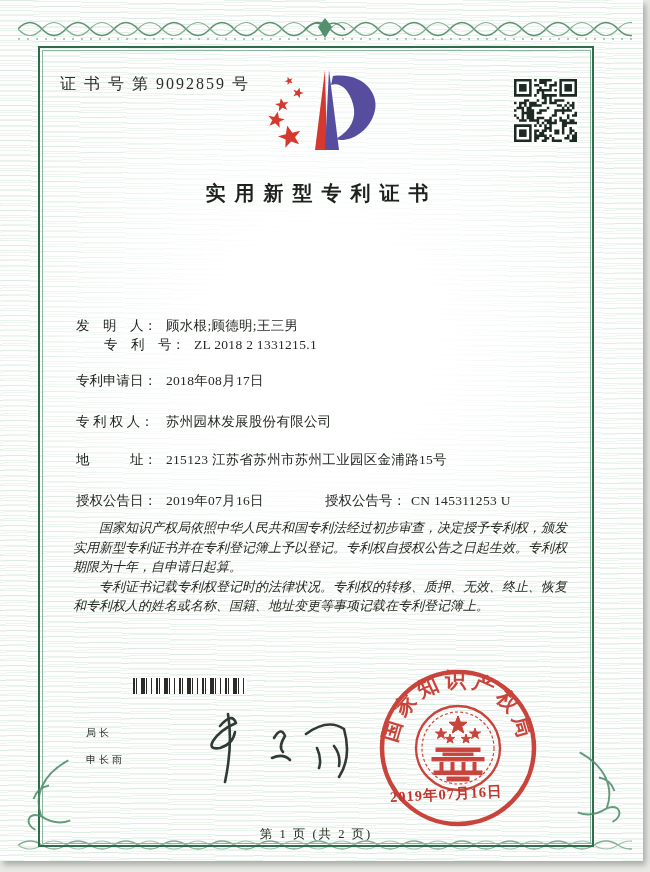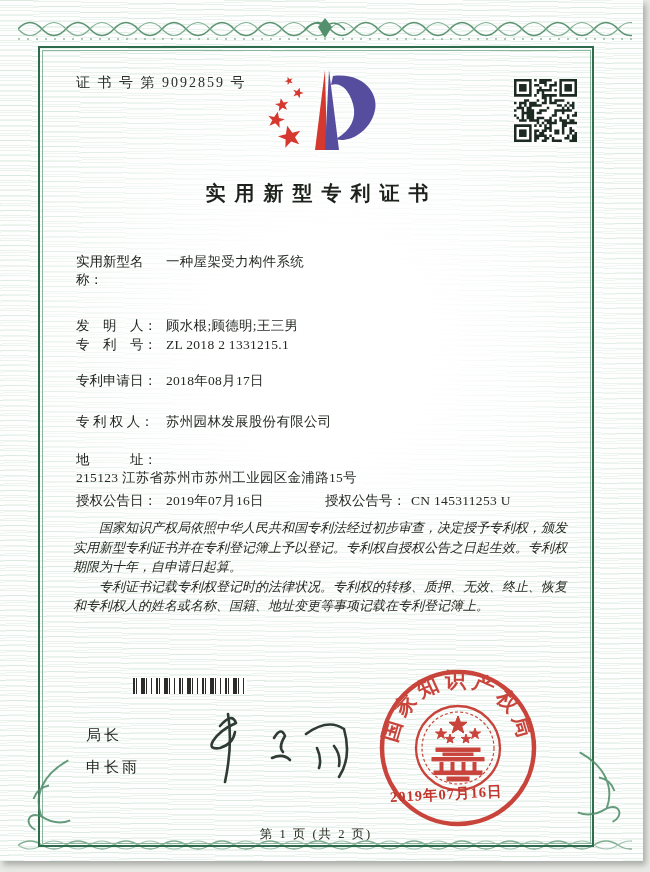--- a/index.html
+++ b/index.html
@@ -26,54 +26,54 @@
     border:2.5px solid #2f6b4d;box-sizing:border-box;
   }
   .frame::after{
     content:"";position:absolute;inset:1.5px;border:1px solid #8bb59c;
   }
   .corner-flourish{position:absolute;width:58px;height:88px;opacity:.85;}
   .cf-left{left:20px;top:756px;}
   .cf-right{left:570px;top:748px;transform:scaleX(-1);}
 
   .cert-number{
-    position:absolute;left:76px;top:74px;
-    font-size:14px;letter-spacing:2px;color:#2a2d28;
+    position:absolute;left:60px;top:74px;
+    font-size:16px;letter-spacing:2px;color:#2a2d28;
   }
   .logo{position:absolute;left:245px;top:56px;width:160px;height:114px;}
   .qr{position:absolute;left:514px;top:79px;width:63px;height:63px;}
   .title{
     position:absolute;left:0;top:180px;width:100%;
     text-align:center;font-size:20px;font-weight:700;
     letter-spacing:9px;color:#1c211c;
   }
   .row{position:absolute;left:76px;display:flex;font-size:13.5px;line-height:18px;}
   .row .lbl{flex:none;width:90px;color:#1d211c;}
   .row .val{color:#262a24;letter-spacing:.3px;}
-  .r0{top:253px;} .r1{top:297px;margin-top:20px;} .r2{top:336px;} .r3{top:372px;justify-content:center;}
-  .r4{top:413px;} .r5{top:451px;flex-direction:column;} .r6{top:492px;}
+  .r0{top:253px;} .r1{top:297px;margin-top:20px;} .r2{top:336px;margin-left:28px;} .r3{top:372px;justify-content:center;}
+  .r4{top:413px;} .r5{top:451px;} .r6{top:492px;}
   .r7{top:492px;left:325px;}
   .r7 .lbl{width:86px;}
 
   .body-text{
     position:absolute;left:73px;top:518px;width:506px;
     font-size:13px;line-height:19.6px;font-style:italic;
     color:#23281f;
   }
   .body-text p{margin:0;text-indent:2em;}
 
   .barcode{
     position:absolute;left:133px;top:678px;width:114px;height:16px;
     background:repeating-linear-gradient(90deg,
       #2b2b28 0 2px,#ffffff 2px 3px,#2b2b28 3px 4px,#ffffff 4px 8px,
       #2b2b28 8px 12px,#ffffff 12px 13px,#2b2b28 13px 14px,#ffffff 14px 18px,
       #2b2b28 18px 19px,#ffffff 19px 23px);
   }
 
-  .signer{position:absolute;left:86px;top:726px;font-size:15px;letter-spacing:3px;color:#22261f;}
+  .signer{position:absolute;left:86px;top:726px;font-size:10px;letter-spacing:3px;color:#22261f;}
   .signer .name{margin-top:13px;}
   .signature{position:absolute;left:190px;top:706px;width:182px;height:88px;}
 
   .seal{position:absolute;left:372px;top:662px;width:172px;height:172px;opacity:.9;}
   .seal-date{
     position:absolute;left:390px;top:785px;
     font-size:14.5px;font-weight:700;letter-spacing:1px;
     color:#c0362c;transform:rotate(-3deg);
   }
   .footer{
@@ -134,24 +134,20 @@
       <path d="M18,0h7v7h-7z M19,1v5h5v-5z" fill-rule="evenodd"></path>
       <rect x="20" y="2" width="3" height="3"></rect>
       <path d="M0,18h7v7h-7z M1,19v5h5v-5z" fill-rule="evenodd"></path>
       <rect x="2" y="20" width="3" height="3"></rect>
       <path id="qr-modules" d="M8,0h1v1h-1zM10,0h1v1h-1zM11,0h1v1h-1zM12,0h1v1h-1zM13,0h1v1h-1zM14,0h1v1h-1zM10,1h1v1h-1zM11,1h1v1h-1zM12,1h1v1h-1zM16,1h1v1h-1zM8,2h1v1h-1zM9,2h1v1h-1zM12,2h1v1h-1zM14,2h1v1h-1zM15,2h1v1h-1zM16,2h1v1h-1zM10,3h1v1h-1zM14,3h1v1h-1zM9,4h1v1h-1zM10,4h1v1h-1zM11,4h1v1h-1zM12,4h1v1h-1zM13,4h1v1h-1zM14,4h1v1h-1zM16,4h1v1h-1zM9,5h1v1h-1zM11,5h1v1h-1zM8,6h1v1h-1zM11,6h1v1h-1zM12,6h1v1h-1zM13,6h1v1h-1zM14,6h1v1h-1zM15,6h1v1h-1zM16,6h1v1h-1zM11,7h1v1h-1zM12,7h1v1h-1zM14,7h1v1h-1zM4,8h1v1h-1zM5,8h1v1h-1zM9,8h1v1h-1zM12,8h1v1h-1zM14,8h1v1h-1zM16,8h1v1h-1zM17,8h1v1h-1zM18,8h1v1h-1zM19,8h1v1h-1zM0,9h1v1h-1zM2,9h1v1h-1zM3,9h1v1h-1zM4,9h1v1h-1zM6,9h1v1h-1zM7,9h1v1h-1zM8,9h1v1h-1zM11,9h1v1h-1zM12,9h1v1h-1zM14,9h1v1h-1zM15,9h1v1h-1zM16,9h1v1h-1zM21,9h1v1h-1zM23,9h1v1h-1zM2,10h1v1h-1zM4,10h1v1h-1zM6,10h1v1h-1zM7,10h1v1h-1zM8,10h1v1h-1zM9,10h1v1h-1zM10,10h1v1h-1zM17,10h1v1h-1zM18,10h1v1h-1zM20,10h1v1h-1zM22,10h1v1h-1zM23,10h1v1h-1zM1,11h1v1h-1zM2,11h1v1h-1zM3,11h1v1h-1zM5,11h1v1h-1zM6,11h1v1h-1zM13,11h1v1h-1zM19,11h1v1h-1zM21,11h1v1h-1zM23,11h1v1h-1zM0,12h1v1h-1zM3,12h1v1h-1zM5,12h1v1h-1zM6,12h1v1h-1zM7,12h1v1h-1zM10,12h1v1h-1zM11,12h1v1h-1zM12,12h1v1h-1zM16,12h1v1h-1zM17,12h1v1h-1zM18,12h1v1h-1zM19,12h1v1h-1zM20,12h1v1h-1zM21,12h1v1h-1zM22,12h1v1h-1zM3,13h1v1h-1zM4,13h1v1h-1zM5,13h1v1h-1zM6,13h1v1h-1zM7,13h1v1h-1zM9,13h1v1h-1zM10,13h1v1h-1zM16,13h1v1h-1zM19,13h1v1h-1zM24,13h1v1h-1zM0,14h1v1h-1zM3,14h1v1h-1zM5,14h1v1h-1zM6,14h1v1h-1zM7,14h1v1h-1zM15,14h1v1h-1zM16,14h1v1h-1zM21,14h1v1h-1zM23,14h1v1h-1zM24,14h1v1h-1zM1,15h1v1h-1zM3,15h1v1h-1zM5,15h1v1h-1zM6,15h1v1h-1zM7,15h1v1h-1zM9,15h1v1h-1zM10,15h1v1h-1zM11,15h1v1h-1zM14,15h1v1h-1zM18,15h1v1h-1zM21,15h1v1h-1zM2,16h1v1h-1zM3,16h1v1h-1zM4,16h1v1h-1zM6,16h1v1h-1zM7,16h1v1h-1zM8,16h1v1h-1zM9,16h1v1h-1zM12,16h1v1h-1zM13,16h1v1h-1zM14,16h1v1h-1zM16,16h1v1h-1zM18,16h1v1h-1zM19,16h1v1h-1zM20,16h1v1h-1zM22,16h1v1h-1zM23,16h1v1h-1zM9,17h1v1h-1zM11,17h1v1h-1zM13,17h1v1h-1zM14,17h1v1h-1zM15,17h1v1h-1zM16,17h1v1h-1zM19,17h1v1h-1zM20,17h1v1h-1zM21,17h1v1h-1zM22,17h1v1h-1zM23,17h1v1h-1zM24,17h1v1h-1zM8,18h1v1h-1zM10,18h1v1h-1zM12,18h1v1h-1zM14,18h1v1h-1zM19,18h1v1h-1zM20,18h1v1h-1zM12,19h1v1h-1zM13,19h1v1h-1zM14,19h1v1h-1zM19,19h1v1h-1zM22,19h1v1h-1zM8,20h1v1h-1zM9,20h1v1h-1zM11,20h1v1h-1zM12,20h1v1h-1zM14,20h1v1h-1zM16,20h1v1h-1zM17,20h1v1h-1zM19,20h1v1h-1zM22,20h1v1h-1zM23,20h1v1h-1zM8,21h1v1h-1zM10,21h1v1h-1zM11,21h1v1h-1zM16,21h1v1h-1zM17,21h1v1h-1zM19,21h1v1h-1zM22,21h1v1h-1zM24,21h1v1h-1zM8,22h1v1h-1zM9,22h1v1h-1zM10,22h1v1h-1zM11,22h1v1h-1zM12,22h1v1h-1zM14,22h1v1h-1zM21,22h1v1h-1zM23,22h1v1h-1zM24,22h1v1h-1zM8,23h1v1h-1zM9,23h1v1h-1zM12,23h1v1h-1zM13,23h1v1h-1zM15,23h1v1h-1zM20,23h1v1h-1zM21,23h1v1h-1zM23,23h1v1h-1zM24,23h1v1h-1zM8,24h1v1h-1zM11,24h1v1h-1zM12,24h1v1h-1zM15,24h1v1h-1zM16,24h1v1h-1zM17,24h1v1h-1zM18,24h1v1h-1zM22,24h1v1h-1zM23,24h1v1h-1zM24,24h1v1h-1z"></path>
     </g>
   </svg>
 
   <div class="title">实用新型专利证书</div>
 
-  <div class="row r0">
-    <span class="lbl">实用新型名称：</span>
-    <span class="val">一种屋架受力构件系统</span>
-  </div>
   <div class="row r1">
     <span class="lbl">发　明　人：</span>
     <span class="val">顾水根;顾德明;王三男</span>
   </div>
   <div class="row r2">
     <span class="lbl">专　利　号：</span>
     <span class="val">ZL 2018 2 1331215.1</span>
   </div>
   <div class="row r3">
     <span class="lbl">专利申请日：</span>

